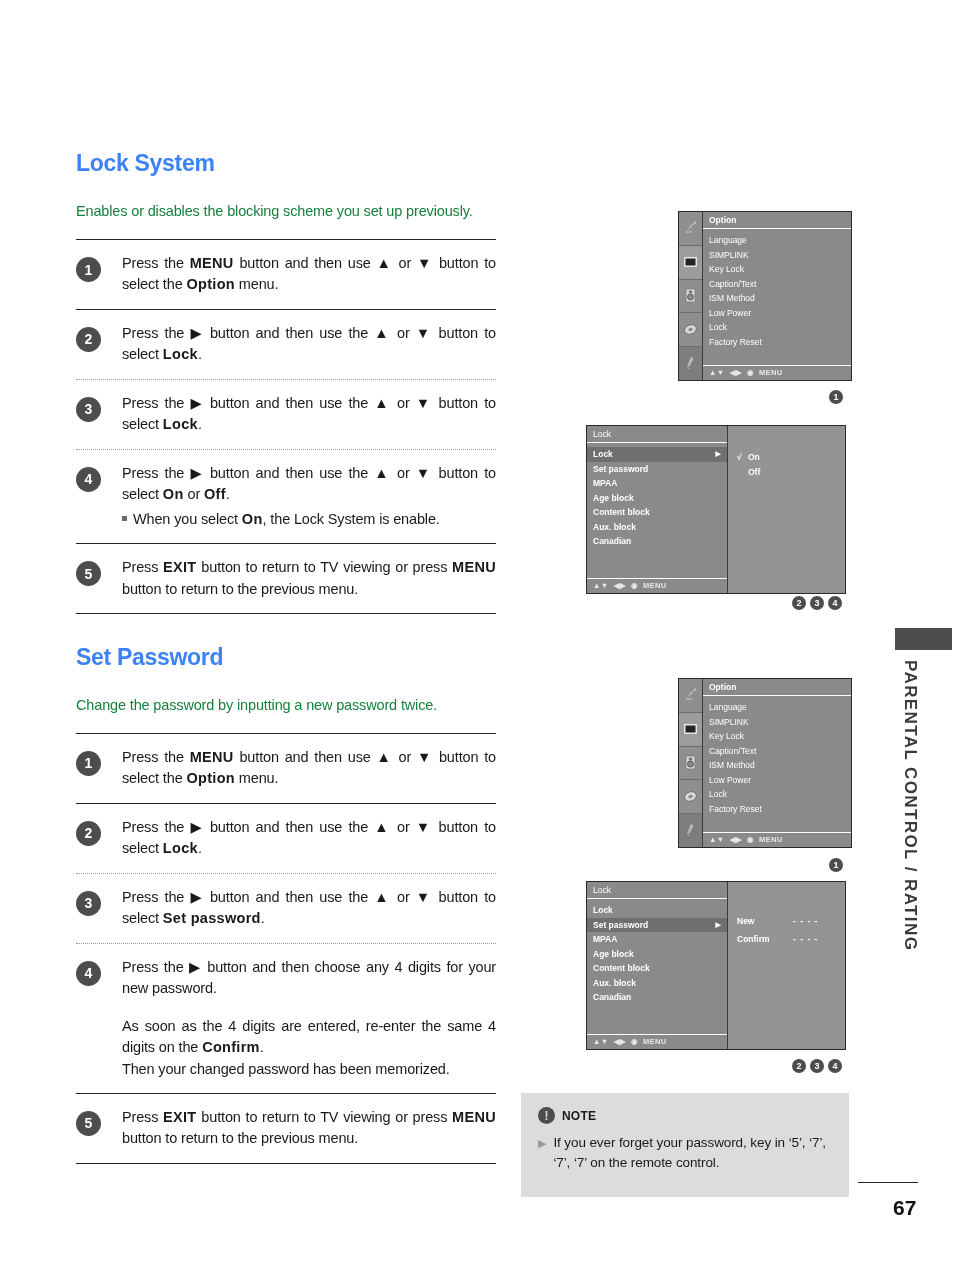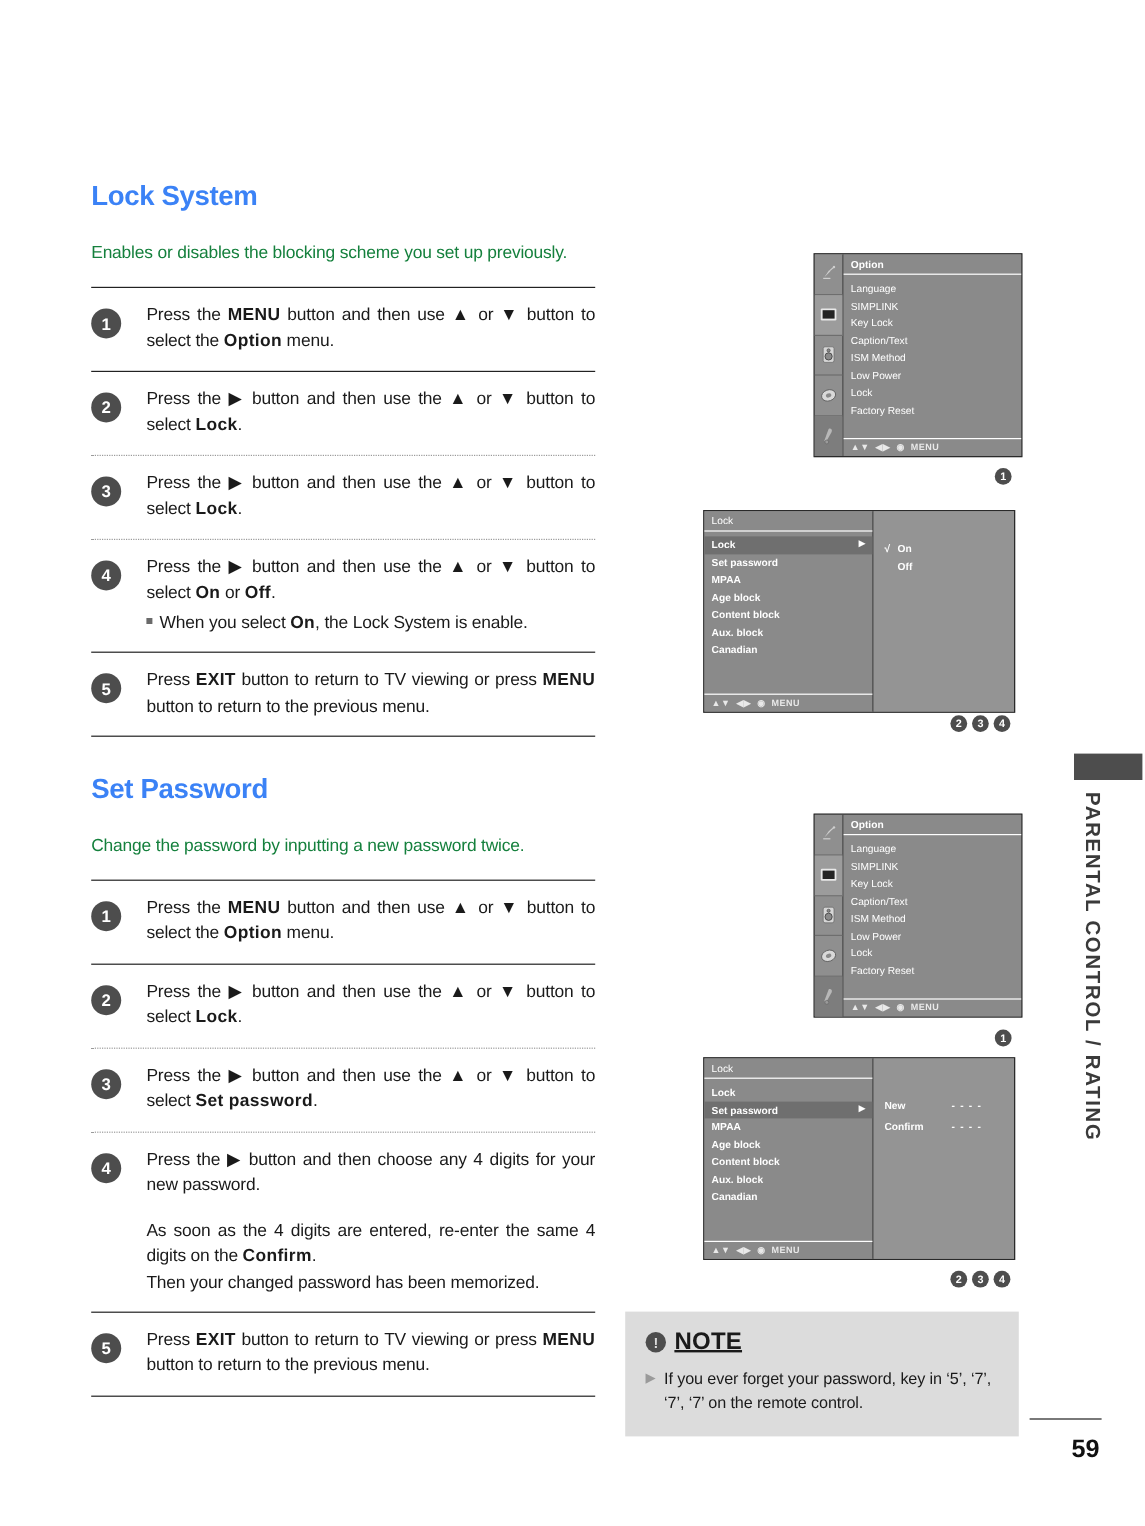--- a/index.html
+++ b/index.html
@@ -256,24 +256,23 @@
     width: 17px; height: 17px;
     border-radius: 50%;
     background: #4d4d4d;
     color: #dcdcdc;
     font-size: 12px;
     font-weight: bold;
     display: flex; align-items: center; justify-content: center;
     line-height: 1;
   }
   .note-title {
-    font-size: 20px;
+    font-size: 12px;
     font-weight: bold;
     letter-spacing: 0.2px;
-    text-decoration: underline;
   }
   .note-body {
     display: flex;
     gap: 7px;
     font-size: 13.5px;
     line-height: 1.45;
     letter-spacing: -0.1px;
   }
   .note-tri { color: #9a9a9a; font-size: 11px; margin-top: 3px; }
 
@@ -628,13 +627,13 @@
   <div class="note-body">
     <span class="note-tri">▶</span>
     <span>If you ever forget your password, key in ‘5’, ‘7’, ‘7’, ‘7’ on the remote control.</span>
   </div>
 </div>
 
 <div class="side-tab"></div>
 <div class="side-text">PARENTAL CONTROL / RATING</div>
 
 <div class="page-rule"></div>
-<div class="page-num">59</div>
+<div class="page-num">67</div>
 
 </body></html>

